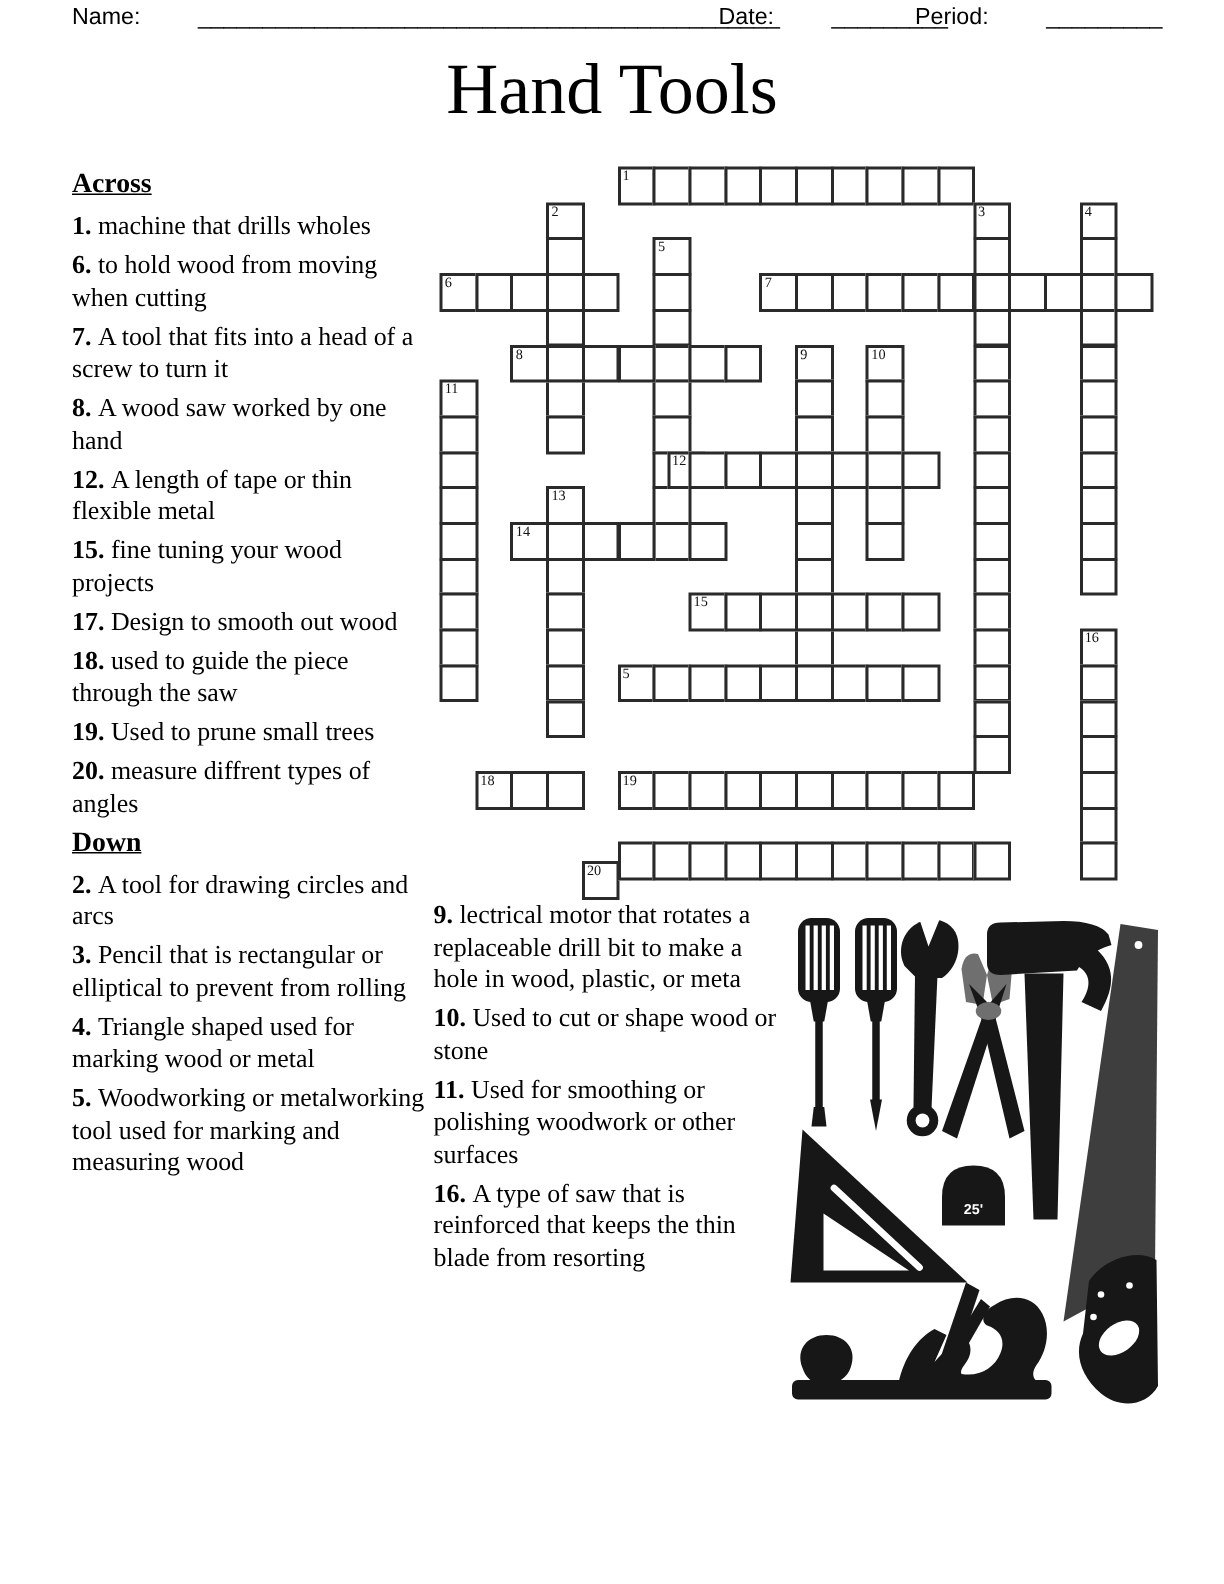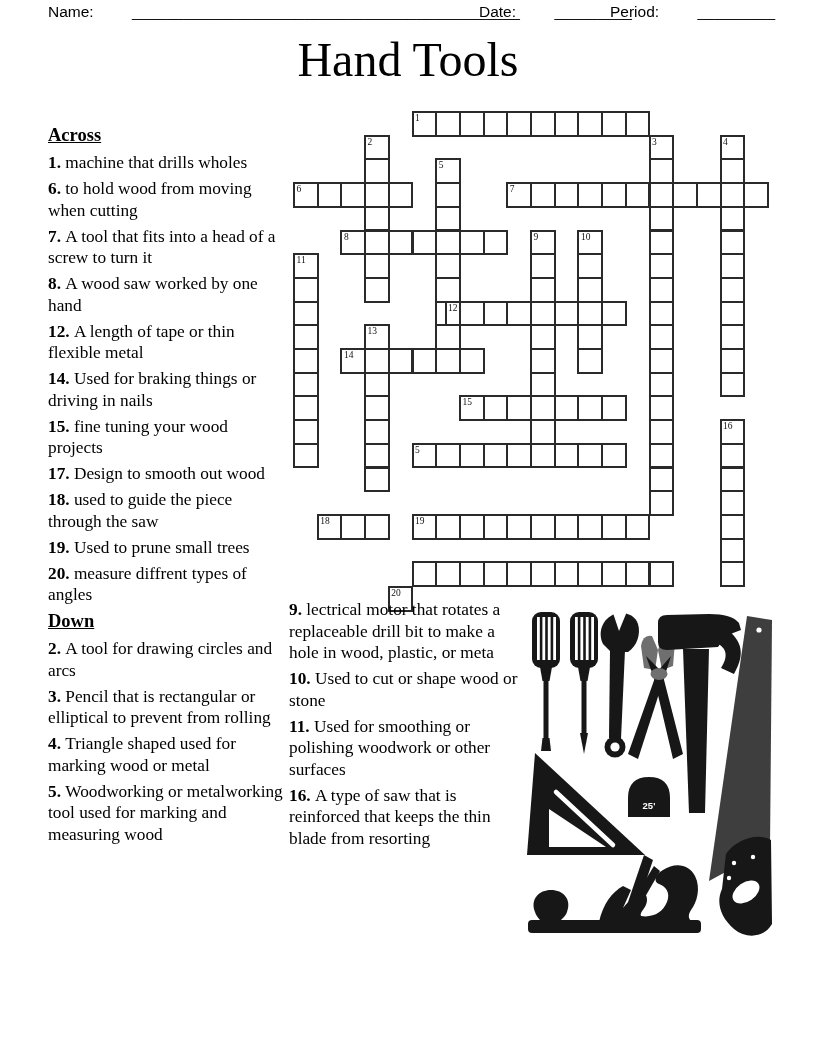--- a/index.html
+++ b/index.html
@@ -18,21 +18,21 @@
   .cell{position:absolute;width:25.7px;height:25.7px;box-sizing:border-box;
         border:2px solid #2a2a2a;background:#fff;}
   .cellnum{position:absolute;top:0px;left:1.5px;font-family:"Liberation Serif",serif;
            font-size:9.5px;line-height:10px;color:#111;}
   
   .clues{position:absolute;font-family:"Liberation Serif",serif;font-size:17.3px;
          line-height:21.5px;color:#000;}
   #cluesLeft{left:48px;top:112px;width:238px;}
   #cluesRight{left:289px;top:599px;width:234px;}
   .clues h2{font-size:18.5px;font-weight:bold;text-decoration:underline;
-            margin:12px 0 5px 0;line-height:23px;}
+            margin:0 0 5px 0;line-height:23px;}
   .clues h2.dh{margin-top:3px;}
   .clue{margin:0 0 4.5px 0;}
   .clue b{font-weight:bold;}
   
   .tools{position:absolute;left:513px;top:606px;width:262px;height:334px;}
 </style>
 </head>
 <body>
 
 <div class="page">
@@ -224,21 +224,21 @@
       </div>
       <div class="cell" style="left: 142.2px; top: 402.9px; border-color: rgb(42, 42, 42);"></div>
       <div class="cell" style="left: 165.9px; top: 402.9px; border-color: rgb(42, 42, 42);"></div>
       <div class="cell" style="left: 189.6px; top: 402.9px; border-color: rgb(42, 42, 42);"></div>
       <div class="cell" style="left: 213.3px; top: 402.9px; border-color: rgb(42, 42, 42);"></div>
       <div class="cell" style="left: 237px; top: 402.9px; border-color: rgb(42, 42, 42);"></div>
       <div class="cell" style="left: 260.7px; top: 402.9px; border-color: rgb(42, 42, 42);"></div>
       <div class="cell" style="left: 284.4px; top: 402.9px; border-color: rgb(42, 42, 42);"></div>
       <div class="cell" style="left: 308.1px; top: 402.9px; border-color: rgb(42, 42, 42);"></div>
       <div class="cell" style="left: 331.8px; top: 402.9px; border-color: rgb(42, 42, 42);"></div>
-      <div class="cell" style="left: 94.8px; top: 475px; border-color: rgb(42, 42, 42);">
+      <div class="cell" style="left: 94.8px; top: 463px; border-color: rgb(42, 42, 42);">
         <span class="cellnum">20</span>
       </div>
       <div class="cell" style="left: 118.5px; top: 450.3px; border-color: rgb(42, 42, 42);"></div>
       <div class="cell" style="left: 142.2px; top: 450.3px; border-color: rgb(42, 42, 42);"></div>
       <div class="cell" style="left: 165.9px; top: 450.3px; border-color: rgb(42, 42, 42);"></div>
       <div class="cell" style="left: 189.6px; top: 450.3px; border-color: rgb(42, 42, 42);"></div>
       <div class="cell" style="left: 213.3px; top: 450.3px; border-color: rgb(42, 42, 42);"></div>
       <div class="cell" style="left: 237px; top: 450.3px; border-color: rgb(42, 42, 42);"></div>
       <div class="cell" style="left: 260.7px; top: 450.3px; border-color: rgb(42, 42, 42);"></div>
       <div class="cell" style="left: 284.4px; top: 450.3px; border-color: rgb(42, 42, 42);"></div>
@@ -248,21 +248,20 @@
     </div>
 
   <div class="clues" id="cluesLeft">
     <h2>Across</h2>
     <div id="acrossList">
         <p class="clue"><b>1. </b>machine that drills wholes</p>
         <p class="clue"><b>6. </b>to hold wood from moving when cutting</p>
         <p class="clue"><b>7. </b>A tool that fits into a head of a screw to turn it</p>
         <p class="clue"><b>8. </b>A wood saw worked by one hand</p>
         <p class="clue"><b>12. </b>A length of tape or thin flexible metal</p>
-        <p class="clue"><b>14. </b>Used for braking things or driving in nails</p>
         <p class="clue"><b>15. </b>fine tuning your wood projects</p>
         <p class="clue"><b>17. </b>Design to smooth out wood</p>
         <p class="clue"><b>18. </b>used to guide the piece through the saw</p>
         <p class="clue"><b>19. </b>Used to prune small trees</p>
         <p class="clue"><b>20. </b>measure diffrent types of angles</p>
       </div>
     <h2 class="dh">Down</h2>
     <div id="downListLeft">
         <p class="clue"><b>2. </b>A tool for drawing circles and arcs</p>
         <p class="clue"><b>3. </b>Pencil that is rectangular or elliptical to prevent from rolling</p>

